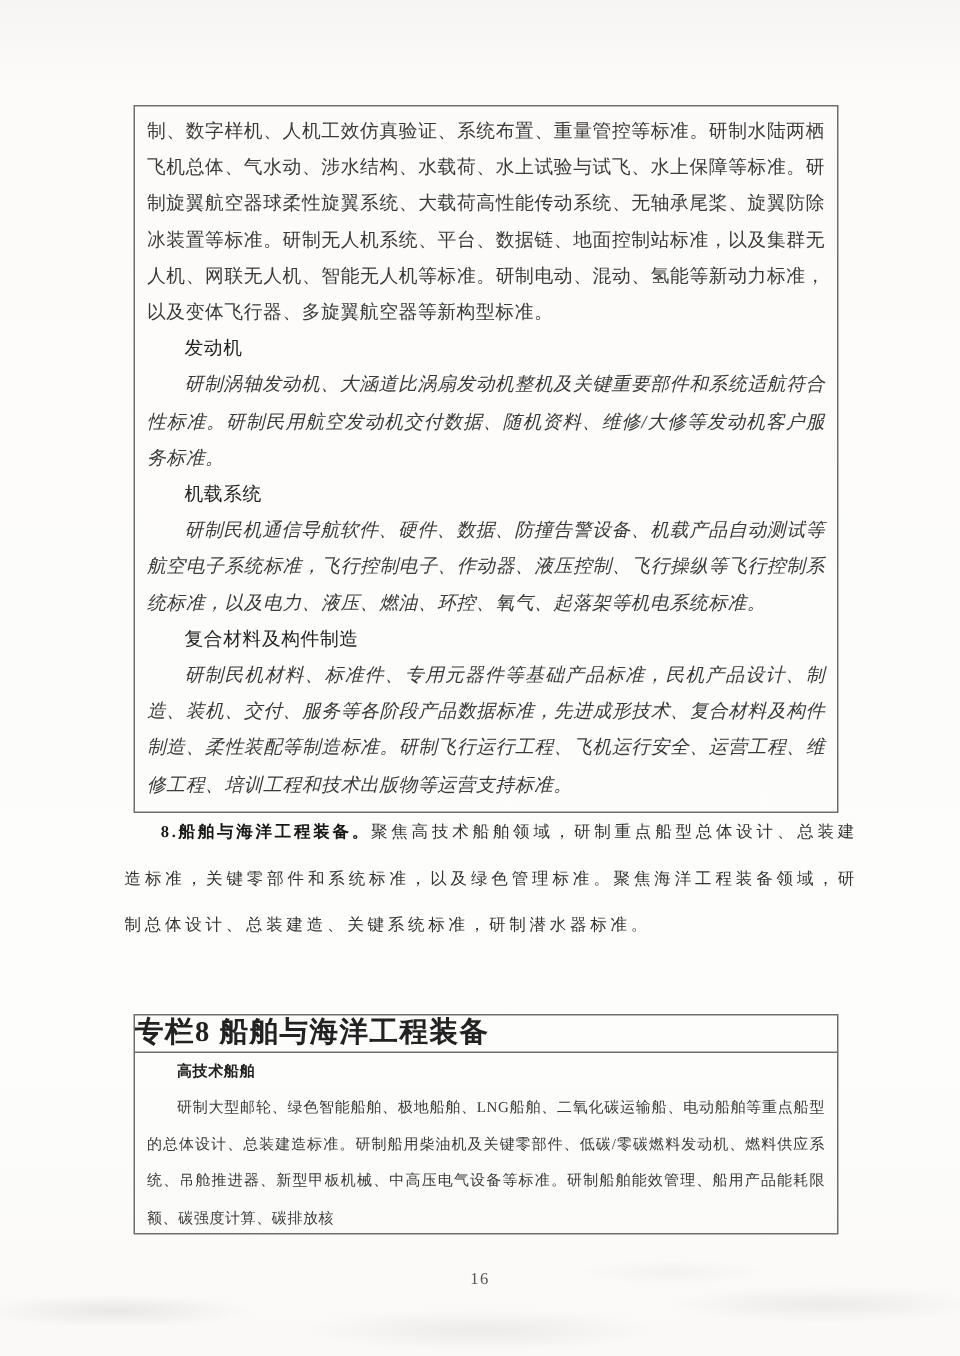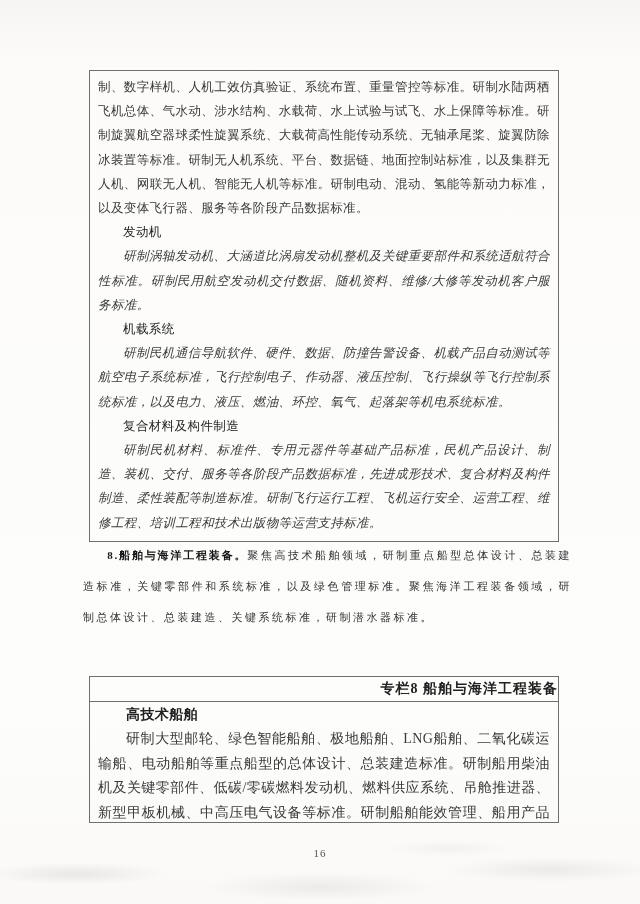--- a/index.html
+++ b/index.html
@@ -22,25 +22,25 @@
   .box1 p.subhead{font-weight:normal;text-indent:2em;color:#222;text-align:left;}
   .lead-para{
     position:absolute;left:83px;top:540px;width:489px;margin:0;
     font-size:11px;line-height:31px;letter-spacing:2.5px;
     text-align:justify;text-indent:2.2em;color:#333;
   }
   .lead-bold{font-weight:bold;color:#171717;letter-spacing:1.8px;}
   .box2{top:676px;height:147px;overflow:hidden;}
   .box2-title{
     height:24px;line-height:24px;border-bottom:1px solid #6f6f6f;
-    text-align:right;font-weight:bold;font-size:14px;letter-spacing:1px;color:#222;
+    text-align:left;font-weight:bold;font-size:19px;letter-spacing:1px;color:#222;
   }
   .box2-content{padding:1px 8px 0 8px;}
   .box2-content p{
-    margin:0;font-size:14px;line-height:24.4px;letter-spacing:0.4px;
+    margin:0;font-size:10px;line-height:24.4px;letter-spacing:0.4px;
     text-align:justify;color:#3a3a3a;
   }
   .box2-content p.subhead{font-weight:bold;text-indent:2em;color:#222;text-align:left;}
   .box2-content p.indent{text-indent:2em;}
   .page-number{
     position:absolute;left:0;top:847px;width:640px;
     text-align:center;font-size:11px;letter-spacing:1px;color:#555;
   }
   .scan-noise{
     position:absolute;left:0;top:818px;width:640px;height:86px;pointer-events:none;
@@ -48,21 +48,21 @@
       radial-gradient(ellipse 130px 16px at 12% 65%, rgba(165,160,155,.20), transparent 70%),
       radial-gradient(ellipse 170px 20px at 50% 80%, rgba(165,160,155,.16), transparent 70%),
       radial-gradient(ellipse 150px 18px at 86% 60%, rgba(170,165,160,.18), transparent 70%),
       radial-gradient(ellipse 90px 12px at 70% 35%, rgba(170,165,160,.10), transparent 70%);
   }
 </style>
 </head>
 <body>
 
 <div class="box box1">
-  <p>制、数字样机、人机工效仿真验证、系统布置、重量管控等标准。研制水陆两栖飞机总体、气水动、涉水结构、水载荷、水上试验与试飞、水上保障等标准。研制旋翼航空器球柔性旋翼系统、大载荷高性能传动系统、无轴承尾桨、旋翼防除冰装置等标准。研制无人机系统、平台、数据链、地面控制站标准，以及集群无人机、网联无人机、智能无人机等标准。研制电动、混动、氢能等新动力标准，以及变体飞行器、服务等各阶段产品数据标准。</p>
+  <p>制、数字样机、人机工效仿真验证、系统布置、重量管控等标准。研制水陆两栖飞机总体、气水动、涉水结构、水载荷、水上试验与试飞、水上保障等标准。研制旋翼航空器球柔性旋翼系统、大载荷高性能传动系统、无轴承尾桨、旋翼防除冰装置等标准。研制无人机系统、平台、数据链、地面控制站标准，以及集群无人机、网联无人机、智能无人机等标准。研制电动、混动、氢能等新动力标准，以及变体飞行器、多旋翼航空器等新构型标准。</p>
   <p class="subhead">发动机</p>
   <p class="indent">研制涡轴发动机、大涵道比涡扇发动机整机及关键重要部件和系统适航符合性标准。研制民用航空发动机交付数据、随机资料、维修/大修等发动机客户服务标准。</p>
   <p class="subhead">机载系统</p>
   <p class="indent">研制民机通信导航软件、硬件、数据、防撞告警设备、机载产品自动测试等航空电子系统标准，飞行控制电子、作动器、液压控制、飞行操纵等飞行控制系统标准，以及电力、液压、燃油、环控、氧气、起落架等机电系统标准。</p>
   <p class="subhead">复合材料及构件制造</p>
   <p class="indent">研制民机材料、标准件、专用元器件等基础产品标准，民机产品设计、制造、装机、交付、服务等各阶段产品数据标准，先进成形技术、复合材料及构件制造、柔性装配等制造标准。研制飞行运行工程、飞机运行安全、运营工程、维修工程、培训工程和技术出版物等运营支持标准。</p>
 </div>
 
 <p class="lead-para">
   <span class="lead-bold">8.船舶与海洋工程装备。</span><span>聚焦高技术船舶领域，研制重点船型总体设计、总装建造标准，关键零部件和系统标准，以及绿色管理标准。聚焦海洋工程装备领域，研制总体设计、总装建造、关键系统标准，研制潜水器标准。</span>

